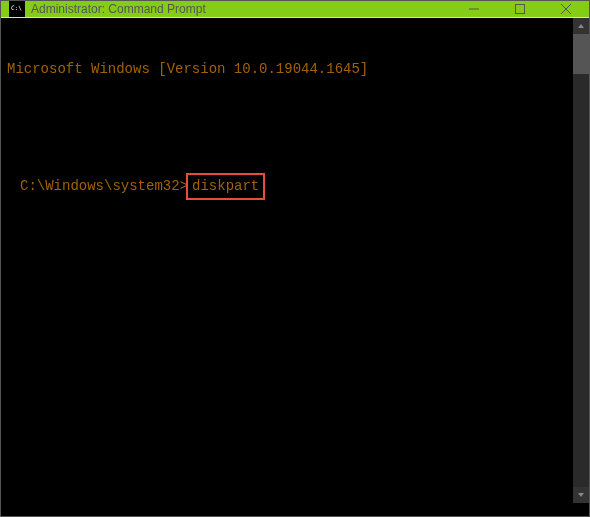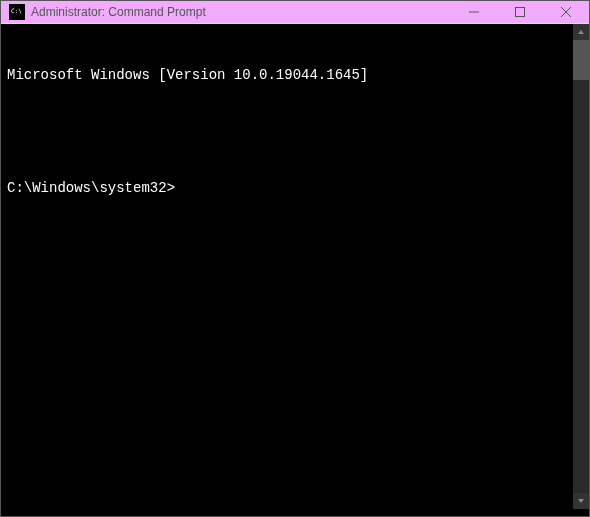--- a/index.html
+++ b/index.html
@@ -9,22 +9,22 @@
     }
     body {
       width: 590px;
       height: 517px;
       background: #000;
       font-family: Consolas, 'Courier New', monospace;
       overflow: hidden;
       border: 1px solid #555;
     }
     .titlebar {
-      height: 23px;
-      background: #f0abfc;
+      height: 17px;
+      background: #84cc16;
       display: flex;
       align-items: center;
       padding: 0 0 0 8px;
       border-bottom: 1px solid #ddd;
     }
     .titlebar-icon {
       width: 16px;
       height: 16px;
       background: #000;
       margin-right: 6px;
@@ -65,21 +65,21 @@
       width: 10px;
       height: 10px;
     }
     .terminal-area {
       display: flex;
       height: calc(100% - 30px);
     }
     .terminal {
       flex: 1;
       background: #000;
-      color: #ffffff;
+      color: #a16207;
       padding: 4px 6px;
       font-size: 14px;
       line-height: 1.35;
       font-family: Consolas, 'Courier New', monospace;
       white-space: pre;
     }
     .scrollbar {
       width: 16px;
       background: #2a2a2a;
       position: relative;
@@ -108,20 +108,21 @@
       width: 100%;
       height: 40px;
       background: #555;
     }
     .line {
       display: block;
     }
     .prompt-line {
       display: flex;
       align-items: center;
+      margin-left: 13px;
     }
     .command-highlight {
       border: 2px solid #e74c3c;
       padding: 2px 4px;
       margin-left: -2px;
       display: inline-block;
     }
     .blank-line {
       height: 1.35em;
     }
@@ -150,21 +151,21 @@
         </svg>
     </div>
   </div>
 </div>
 
 <div class="terminal-area">
   <div class="terminal">
     <span class="line">Microsoft Windows [Version 10.0.19044.1645]</span>
     <div class="blank-line"></div>
     <div class="prompt-line">
-      <span>C:\Windows\system32&gt;</span>
+      <span>C:\Windows\system32&gt;</span><span class="command-highlight"><span>diskpart</span></span>
     </div>
   </div>
   <div class="scrollbar">
     <div class="scrollbar-up">
       <svg width="8" height="8" viewBox="0 0 8 8">
           <polygon points="4,2 1,6 7,6" fill="#888"></polygon>
         </svg>
     </div>
     <div class="scrollbar-thumb"></div>
     <div class="scrollbar-down">

